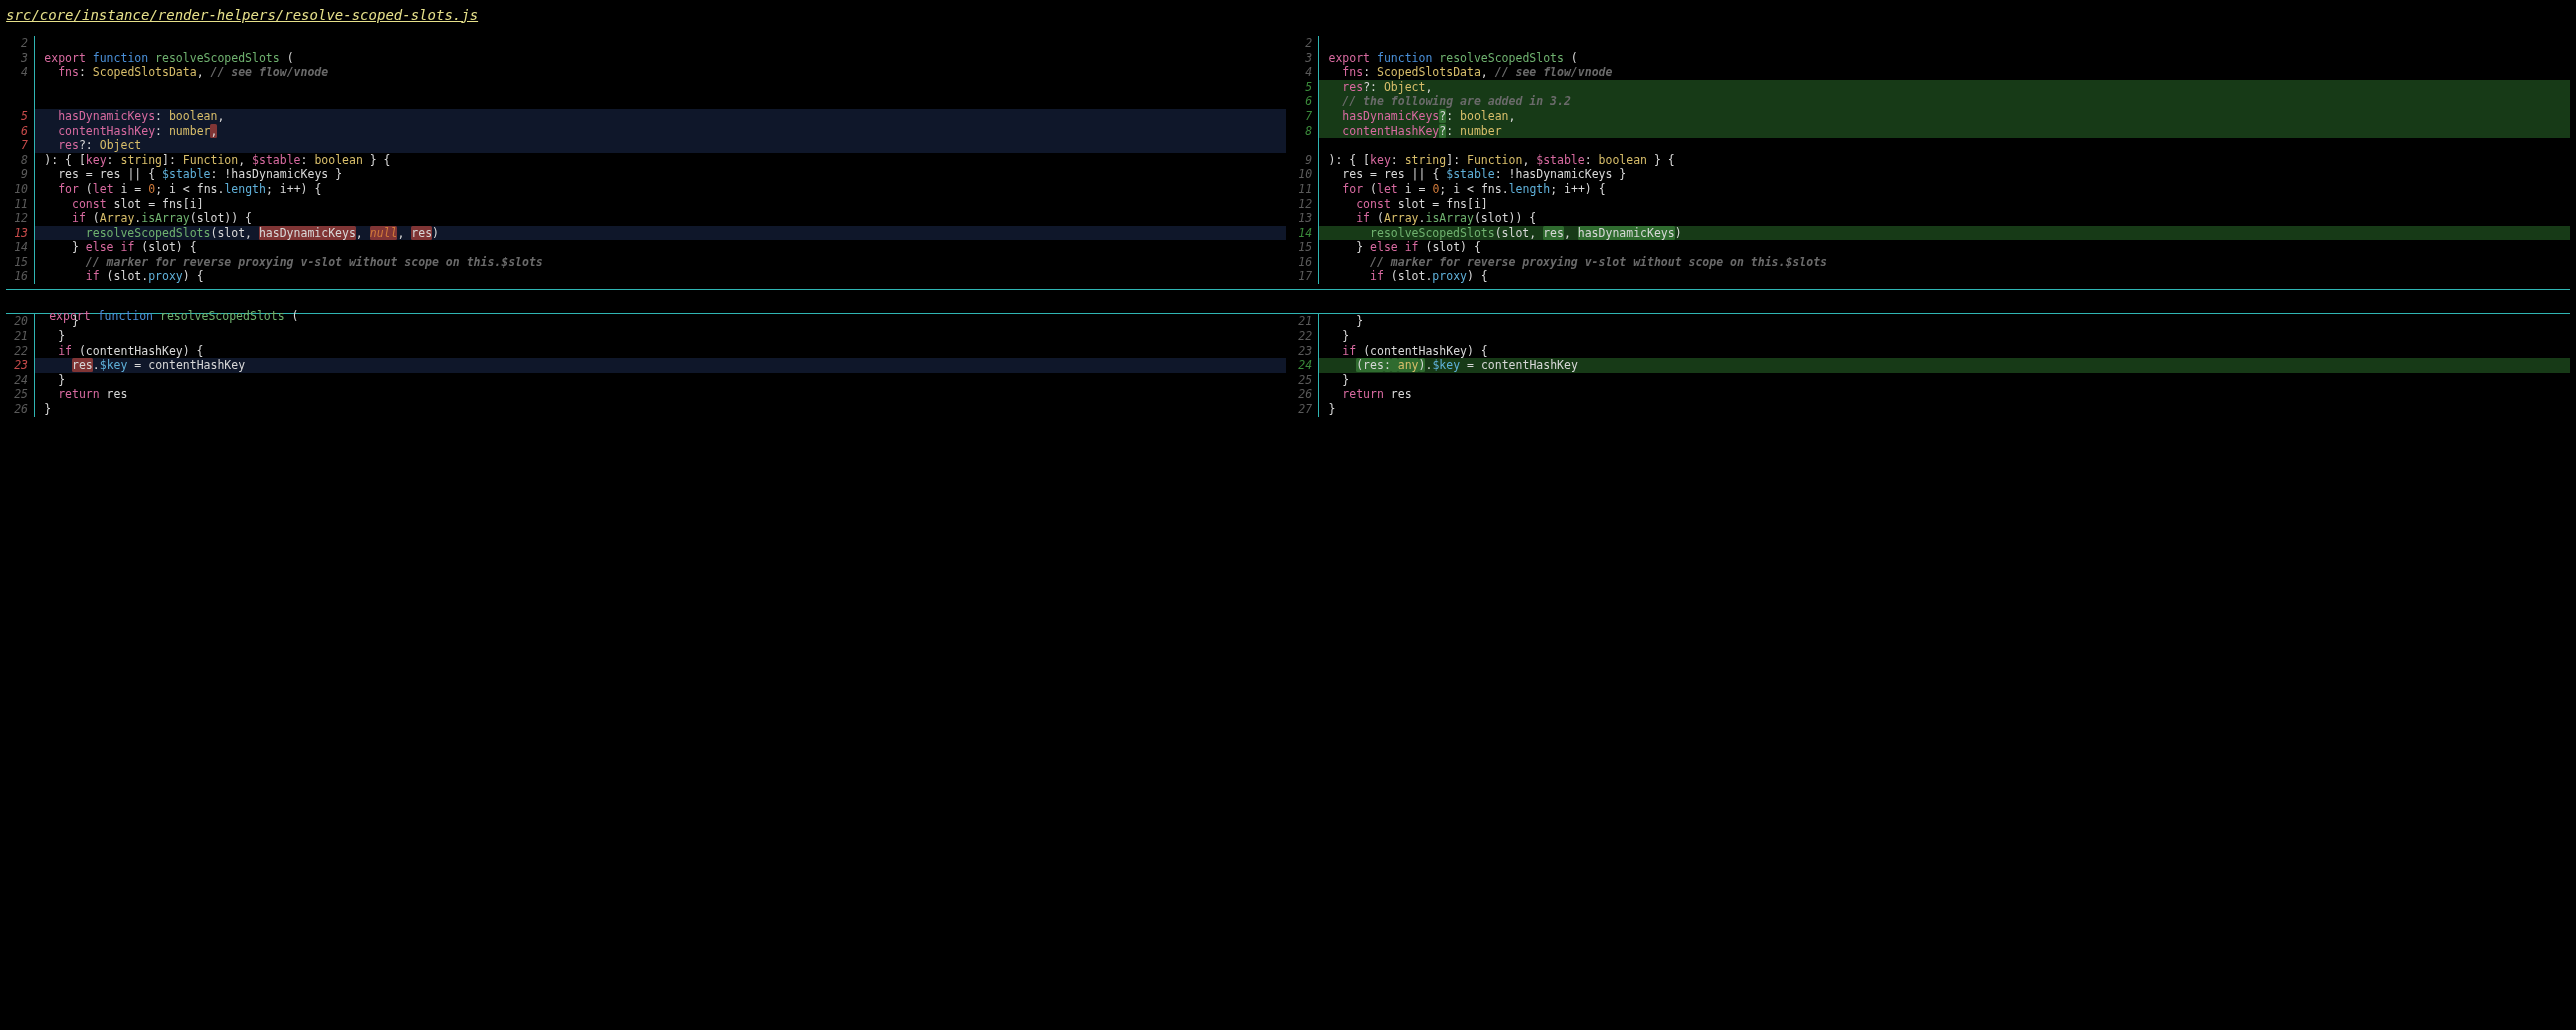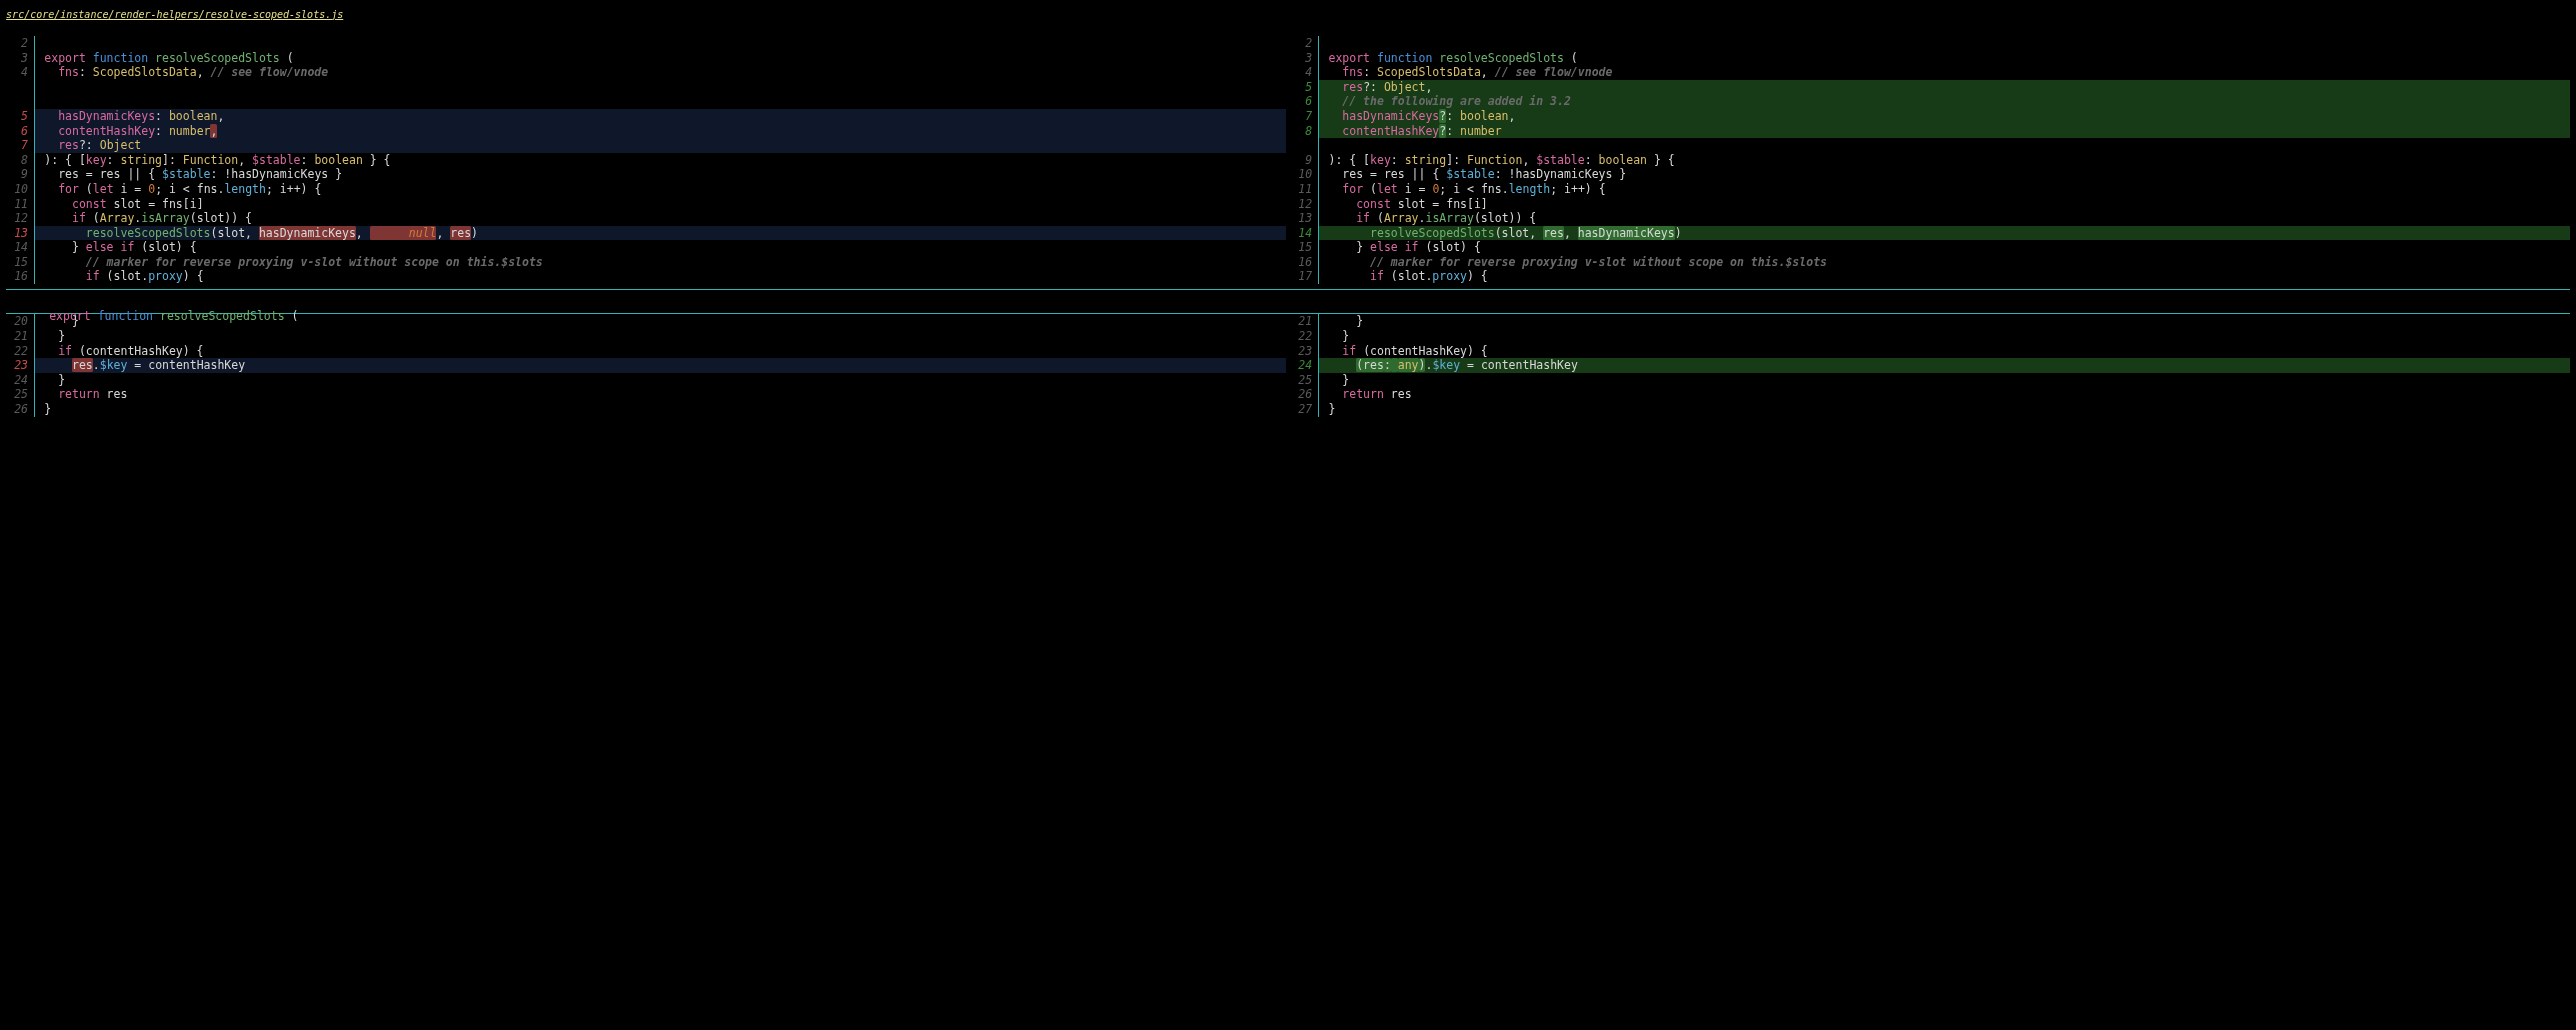--- a/index.html
+++ b/index.html
@@ -11,21 +11,21 @@
     line-height: 14.6px;
     padding: 6.1px;
     width: 2576px;
     overflow-x: hidden;
   }
   .file-path {
     color: #e6e08a;
     font-style: italic;
     text-decoration: underline;
     padding: 1.5px 0 6.1px 0;
-    font-size: 10px;
+    font-size: 14px;
   }
   .hunk {
     display: flex;
     width: 100%;
   }
   .pane {
     flex: 1 1 50%;
     display: flex;
     flex-direction: column;
   }
@@ -60,21 +60,21 @@
   .bg-added   .gutter { background: #000; }
 
   
   .hl-del { background: #803535; border-radius: 1.5px; }
   .hl-add { background: #2f6b2f; border-radius: 1.5px; }
 
   
   .kw-export   { color: #d86aa0; margin-top: 29px; }
   .kw-function { color: #4a90d9; }
   .kw-let, .kw-const, .kw-if, .kw-else, .kw-for, .kw-return { color: #d86aa0; }
-  .kw-null     { color: #d27b3a; font-style: italic; padding-left: 39px; }
+  .kw-null     { color: #d27b3a; font-style: italic; }
   .fnname      { color: #6fb26f; }
   .type        { color: #d8be6a; }
   .param       { color: #d86aa0; margin-top: 36px; }
   .num         { color: #d27b3a; }
   .comment     { color: #6a6a6a; font-style: italic; font-weight: bold; }
   .punct       { color: #d8d8d8; }
   .prop        { color: #5fb0d9; }
 
   .context-bar {
     border-top: 0.8px solid #2fb5b3;

